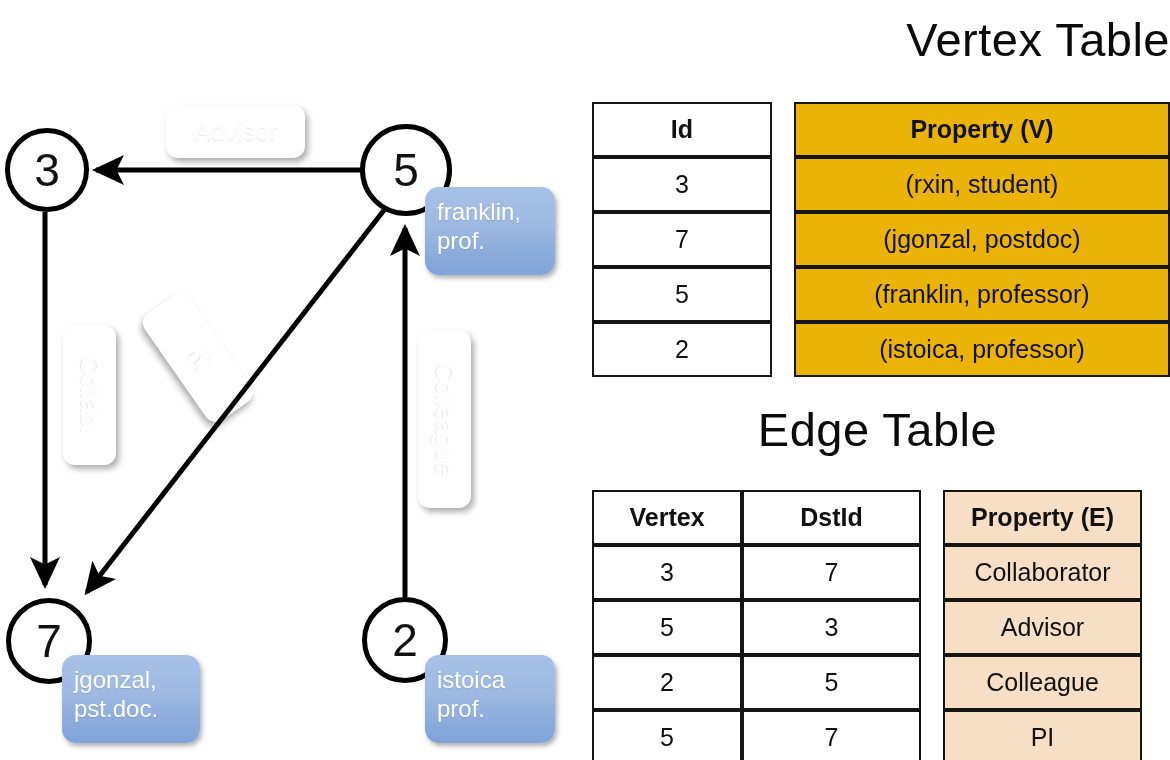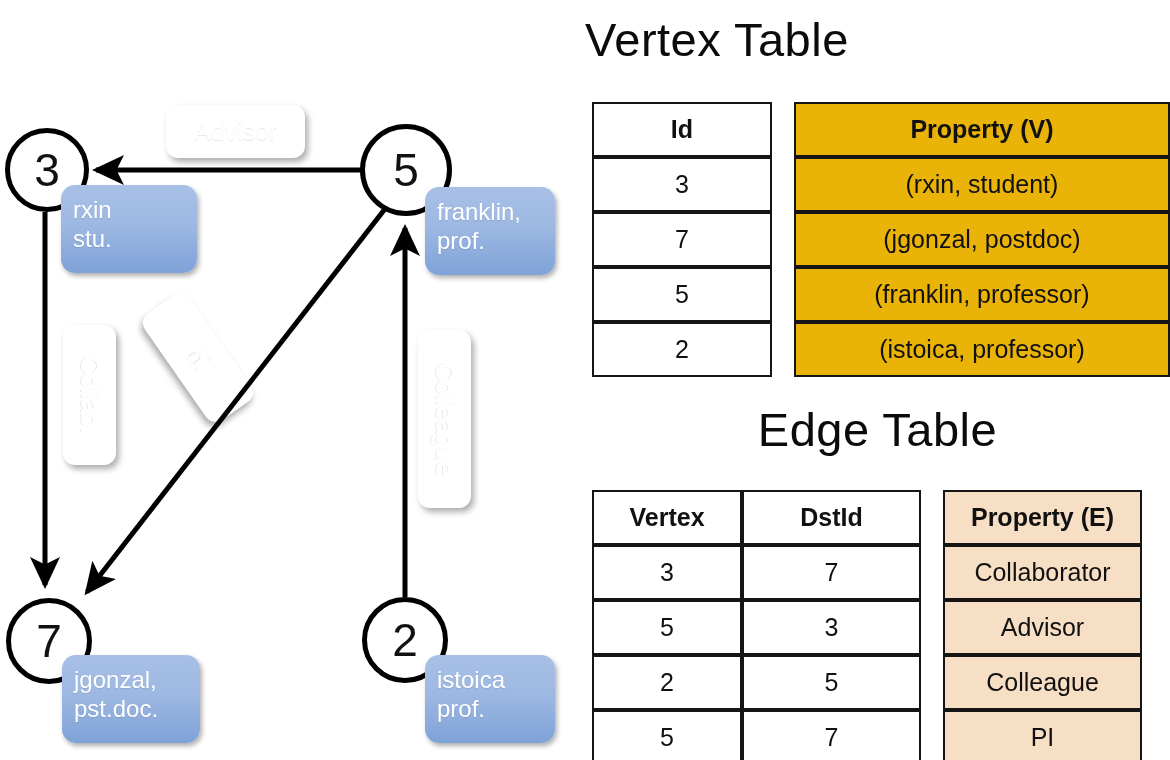--- a/index.html
+++ b/index.html
@@ -20,21 +20,21 @@
   .title {
     position: absolute;
     font-weight: 400;
     font-size: 47px;
     letter-spacing: 0.5px;
     color: #0b0b0b;
     white-space: nowrap;
     font-family: "Liberation Sans", "DejaVu Sans", sans-serif;
   }
   #title-graph { left: 0; top: 16px; width: 585px; text-align: center; }
-  #title-vertex { left: 585px; top: 12px; width: 585px; text-align: left; }
+  #title-vertex { left: 585px; top: 12px; width: 585px; text-align: right; }
   #title-edge   { left: 585px; top: 402px; width: 585px; text-align: center; }
 
   
   #graph-panel {
     position: absolute;
     left: 0; top: 0;
     width: 585px; height: 760px;
   }
   #graph-svg {
     position: absolute;
@@ -165,24 +165,20 @@
   <div class="node-circle" style="left:360px; top:124px; width:92px; height:92px;">
     <span>5</span>
   </div>
   <div class="node-circle" style="left:6px; top:598px; width:86px; height:86px;">
     <span>7</span>
   </div>
   <div class="node-circle" style="left:362px; top:597px; width:86px; height:86px;">
     <span>2</span>
   </div>
 
-  <div class="prop-box" style="left:61px; top:185px; width:136px; height:88px;">
-    <div>rxin</div>
-    <div>stu.</div>
-  </div>
   <div class="prop-box" style="left:425px; top:187px; width:130px; height:88px;">
     <div>franklin,</div>
     <div>prof.</div>
   </div>
   <div class="prop-box" style="left:62px; top:655px; width:138px; height:88px;padding-left:12px;">
     <div>jgonzal,</div>
     <div>pst.doc.</div>
   </div>
   <div class="prop-box" style="left:425px; top:655px; width:130px; height:88px;">
     <div>istoica</div>

